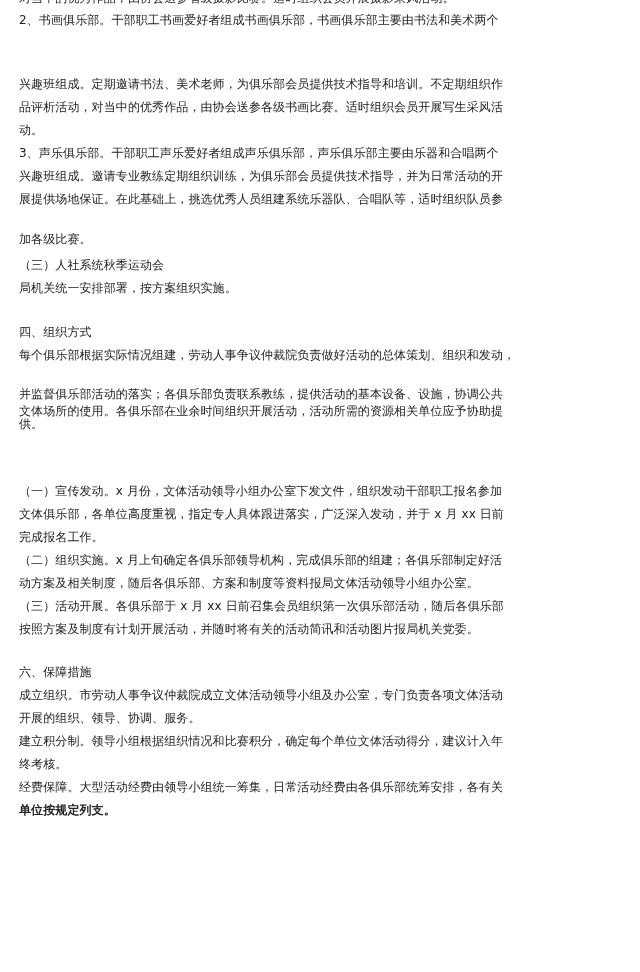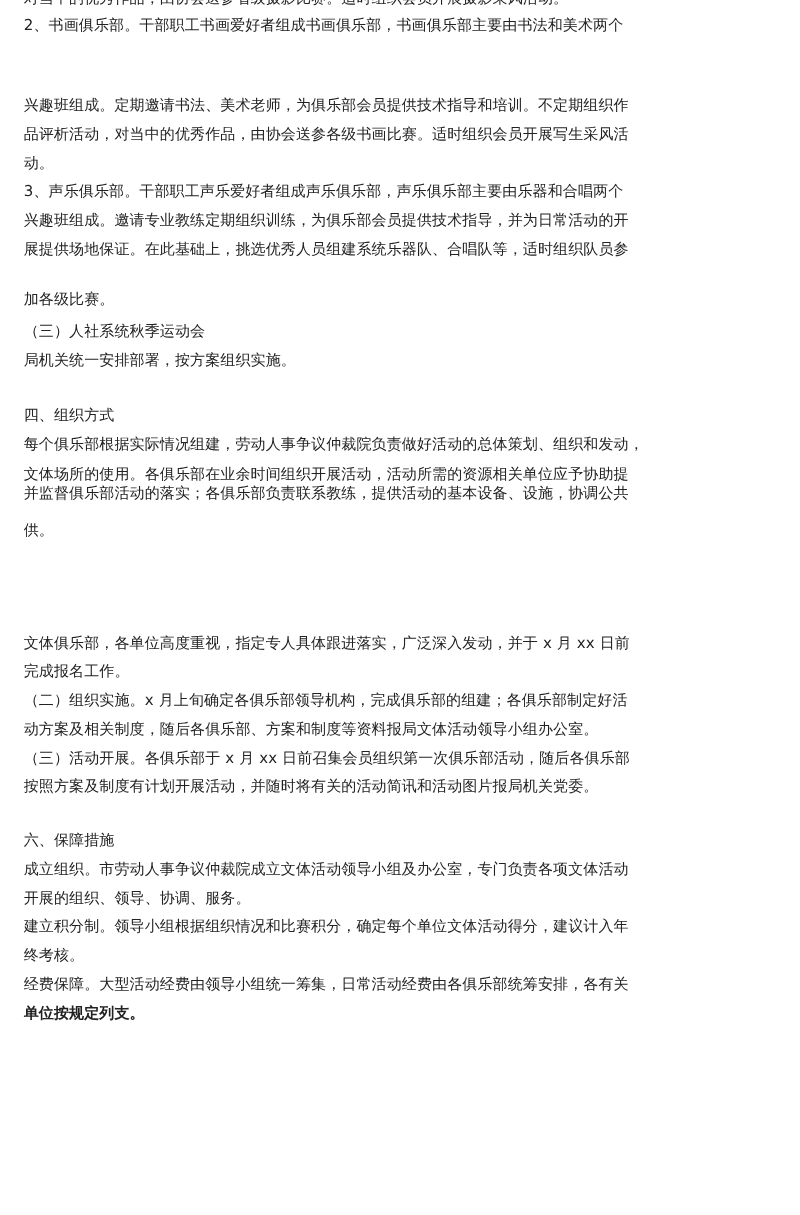--- a/index.html
+++ b/index.html
@@ -26,22 +26,23 @@
     <div class="line" style="top: 119px;">动。</div>
     <div class="line" style="top: 142px;">3、声乐俱乐部。干部职工声乐爱好者组成声乐俱乐部，声乐俱乐部主要由乐器和合唱两个</div>
     <div class="line" style="top: 165px;">兴趣班组成。邀请专业教练定期组织训练，为俱乐部会员提供技术指导，并为日常活动的开</div>
     <div class="line" style="top: 188px;">展提供场地保证。在此基础上，挑选优秀人员组建系统乐器队、合唱队等，适时组织队员参</div>
     <div class="line" style="top: 228px;">加各级比赛。</div>
     <div class="line" style="top: 254px;">（三）人社系统秋季运动会</div>
     <div class="line" style="top: 321px;">四、组织方式</div>
     <div class="line" style="top: 277px;">局机关统一安排部署，按方案组织实施。</div>
     <div class="line" style="top: 344px;">每个俱乐部根据实际情况组建，劳动人事争议仲裁院负责做好活动的总体策划、组织和发动，</div>
     <div class="line" style="top: 367px; margin-top: 16px;">并监督俱乐部活动的落实；各俱乐部负责联系教练，提供活动的基本设备、设施，协调公共</div>
-    <div class="line" style="top: 368px;">文体场所的使用。各俱乐部在业余时间组织开展活动，活动所需的资源相关单位应予协助提</div>
+    <div class="line" style="top: 400px;">文体场所的使用。各俱乐部在业余时间组织开展活动，活动所需的资源相关单位应予协助提</div>
     <div class="line" style="top: 413px;">供。</div>
+    <div class="line" style="top: 480px;">（一）宣传发动。x 月份，文体活动领导小组办公室下发文件，组织发动干部职工报名参加</div>
     <div class="line" style="top: 503px;">文体俱乐部，各单位高度重视，指定专人具体跟进落实，广泛深入发动，并于 x 月 xx 日前</div>
     <div class="line" style="top: 526px;">完成报名工作。</div>
     <div class="line" style="top: 549px;">（二）组织实施。x 月上旬确定各俱乐部领导机构，完成俱乐部的组建；各俱乐部制定好活</div>
     <div class="line" style="top: 572px;">动方案及相关制度，随后各俱乐部、方案和制度等资料报局文体活动领导小组办公室。</div>
     <div class="line" style="top: 595px;">（三）活动开展。各俱乐部于 x 月 xx 日前召集会员组织第一次俱乐部活动，随后各俱乐部</div>
     <div class="line" style="top: 618px;">按照方案及制度有计划开展活动，并随时将有关的活动简讯和活动图片报局机关党委。</div>
     <div class="line" style="top: 661px;">六、保障措施</div>
     <div class="line" style="top: 684px;">成立组织。市劳动人事争议仲裁院成立文体活动领导小组及办公室，专门负责各项文体活动</div>
     <div class="line" style="top: 707px;">开展的组织、领导、协调、服务。</div>
     <div class="line" style="top: 730px;">建立积分制。领导小组根据组织情况和比赛积分，确定每个单位文体活动得分，建议计入年</div>

